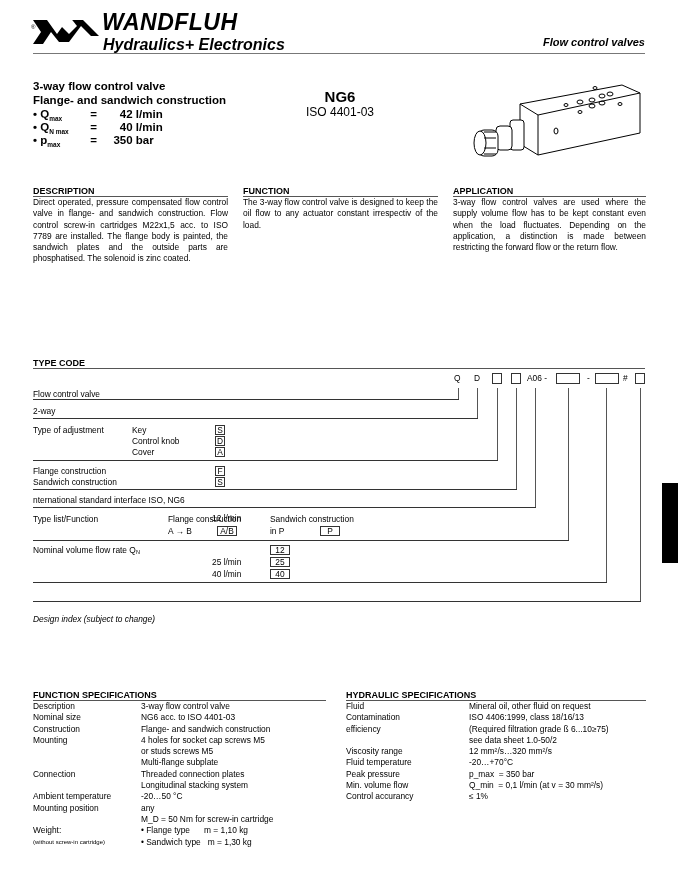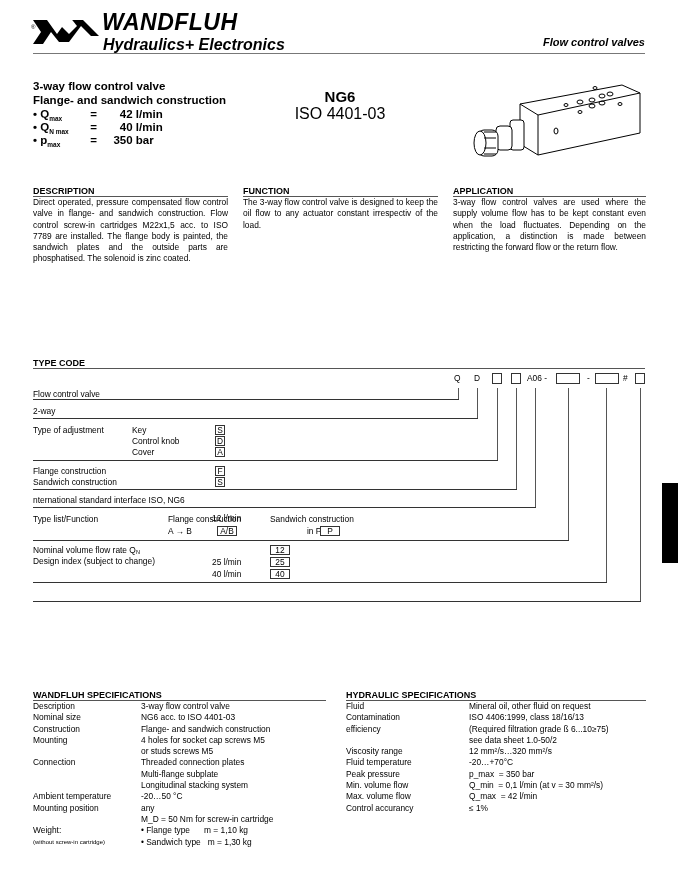--- a/index.html
+++ b/index.html
@@ -11,21 +11,21 @@
   .tagline { left:103px; top:36px; font-size:16px; font-weight:bold; font-style:italic; }
   .header-rule { left:33px; top:53px; width:612px; height:1px; background:#777; }
   .category { right:33px; top:36px; font-size:11px; font-weight:bold; font-style:italic; }
   .title1 { left:33px; top:79px; font-size:11.5px; font-weight:bold; line-height:14px; }
   .bullets { left:33px; top:108px; font-size:11.5px; font-weight:bold; }
   .bullets .row { height:13px; display:flex; align-items:baseline; }
   .bullets .sym { width:50px; }
   .bullets sub { font-size:6.5px; }
   .bullets .eq { width:20px; }
   .ng { left:290px; top:88px; width:100px; text-align:center; font-size:15px; font-weight:bold; }
-  .iso { left:280px; top:105px; width:120px; text-align:center; font-size:16px; }
+  .iso { left:280px; top:105px; width:120px; text-align:center; font-size:12px; }
   .valve { left:470px; top:82px; width:180px; height:90px; }
   .sec-h { font-size:9px; font-weight:bold; border-bottom:1.3px solid #555; padding-bottom:0px; line-height:10px; }
   .para { font-size:8.4px; line-height:11.3px; text-align:justify; }
   .col { width:195px; }
   .tc-title { left:33px; top:358px; width:612px; }
   .tc-label { font-size:8.4px; position:absolute; }
   .hline { position:absolute; height:1px; background:#333; }
   .vline { position:absolute; width:1px; background:#555; }
   .box { position:absolute; border:1px solid #333; font-size:8.4px; line-height:9px; text-align:center; box-sizing:border-box; }
   .code-char { position:absolute; font-size:8.4px; }
@@ -146,40 +146,40 @@
 <div class="hline" style="left:33px; top:489px; width:484px;"></div>
 
 <span class="tc-label" style="left:33px; top:495px;">nternational standard interface ISO, NG6</span>
 <div class="hline" style="left:33px; top:507px; width:503px;"></div>
 
 <span class="tc-label" style="left:33px; top:514px;">Type list/Function</span>
 <span class="tc-label" style="left:168px; top:514px;">Flange construction</span>
 <span class="tc-label" style="left:168px; top:526px;">A → B</span>
 <div class="box" style="left:217px; top:526px; width:20px; height:10px;">A/B</div>
 <span class="tc-label" style="left:270px; top:514px;">Sandwich construction</span>
-<span class="tc-label" style="left:270px; top:526px;margin-left:37px;">in P</span>
+<span class="tc-label" style="left:270px; top:526px;">in P</span>
 <div class="box" style="left:320px; top:526px; width:20px; height:10px;">P</div>
 <div class="hline" style="left:33px; top:540px; width:536px;"></div>
 
 <span class="tc-label" style="left:33px; top:545px;"><span>Nominal volume flow rate Q</span><span class="sub">N</span></span>
 <span class="tc-label" style="left:212px; top:513px;text-align:center;">12 l/min</span>
 <span class="tc-label" style="left:212px; top:557px;">25 l/min</span>
 <span class="tc-label" style="left:212px; top:569px;">40 l/min</span>
 <div class="box" style="left:270px; top:545px; width:20px; height:10px;">12</div>
 <div class="box" style="left:270px; top:557px; width:20px; height:10px;">25</div>
 <div class="box" style="left:270px; top:569px; width:20px; height:10px;">40</div>
 <div class="hline" style="left:33px; top:582px; width:574px;"></div>
 
-<span class="tc-label" style="left:33px; top:556px;">Design index (subject to change)</span>
+<span class="tc-label" style="left:33px; top:614px;font-style:italic;">Design index (subject to change)</span>
 <div class="hline" style="left:33px; top:601px; width:608px;"></div>
 
 <div class="abs side-tab"></div>
 
 <div class="abs" style="left:33px; top:690px; width:293px;">
-  <div class="spec-h">WANDFLUH SPECIFICATIONS</div>
+  <div class="spec-h">FUNCTION SPECIFICATIONS</div>
   <div class="spec-row">
       <span class="k">Description</span>
       <span class="v">3-way flow control valve</span>
     </div>
   <div class="spec-row">
       <span class="k">Nominal size</span>
       <span class="v">NG6 acc. to ISO 4401-03</span>
     </div>
   <div class="spec-row">
       <span class="k">Construction</span>
@@ -187,29 +187,29 @@
     </div>
   <div class="spec-row">
       <span class="k">Mounting</span>
       <span class="v">4 holes for socket cap screws M5</span>
     </div>
   <div class="spec-row">
       <span class="k"></span>
       <span class="v">or studs screws M5</span>
     </div>
   <div class="spec-row">
+      <span class="k"></span>
+      <span class="v">Multi-flange subplate</span>
+    </div>
+  <div class="spec-row">
       <span class="k">Connection</span>
       <span class="v">Threaded connection plates</span>
     </div>
   <div class="spec-row">
       <span class="k"></span>
-      <span class="v">Multi-flange subplate</span>
-    </div>
-  <div class="spec-row">
-      <span class="k"></span>
       <span class="v">Longitudinal stacking system</span>
     </div>
   <div class="spec-row">
       <span class="k">Ambient temperature</span>
       <span class="v">-20…50 °C</span>
     </div>
   <div class="spec-row">
       <span class="k">Mounting position</span>
       <span class="v">any</span>
     </div>
@@ -255,20 +255,16 @@
     </div>
   <div class="spec-row hyd-row">
       <span class="k">Peak pressure</span>
       <span class="v" style="white-space:pre">p_max  = 350 bar</span>
     </div>
   <div class="spec-row hyd-row">
       <span class="k">Min. volume flow</span>
       <span class="v" style="white-space:pre">Q_min  = 0,1 l/min (at v = 30 mm²/s)</span>
     </div>
   <div class="spec-row hyd-row">
-      <span class="k">Max. volume flow</span>
-      <span class="v" style="white-space:pre">Q_max  = 42 l/min</span>
-    </div>
-  <div class="spec-row hyd-row">
       <span class="k">Control accurancy</span>
       <span class="v">≤ 1%</span>
     </div>
 </div>
 
 </body></html>

